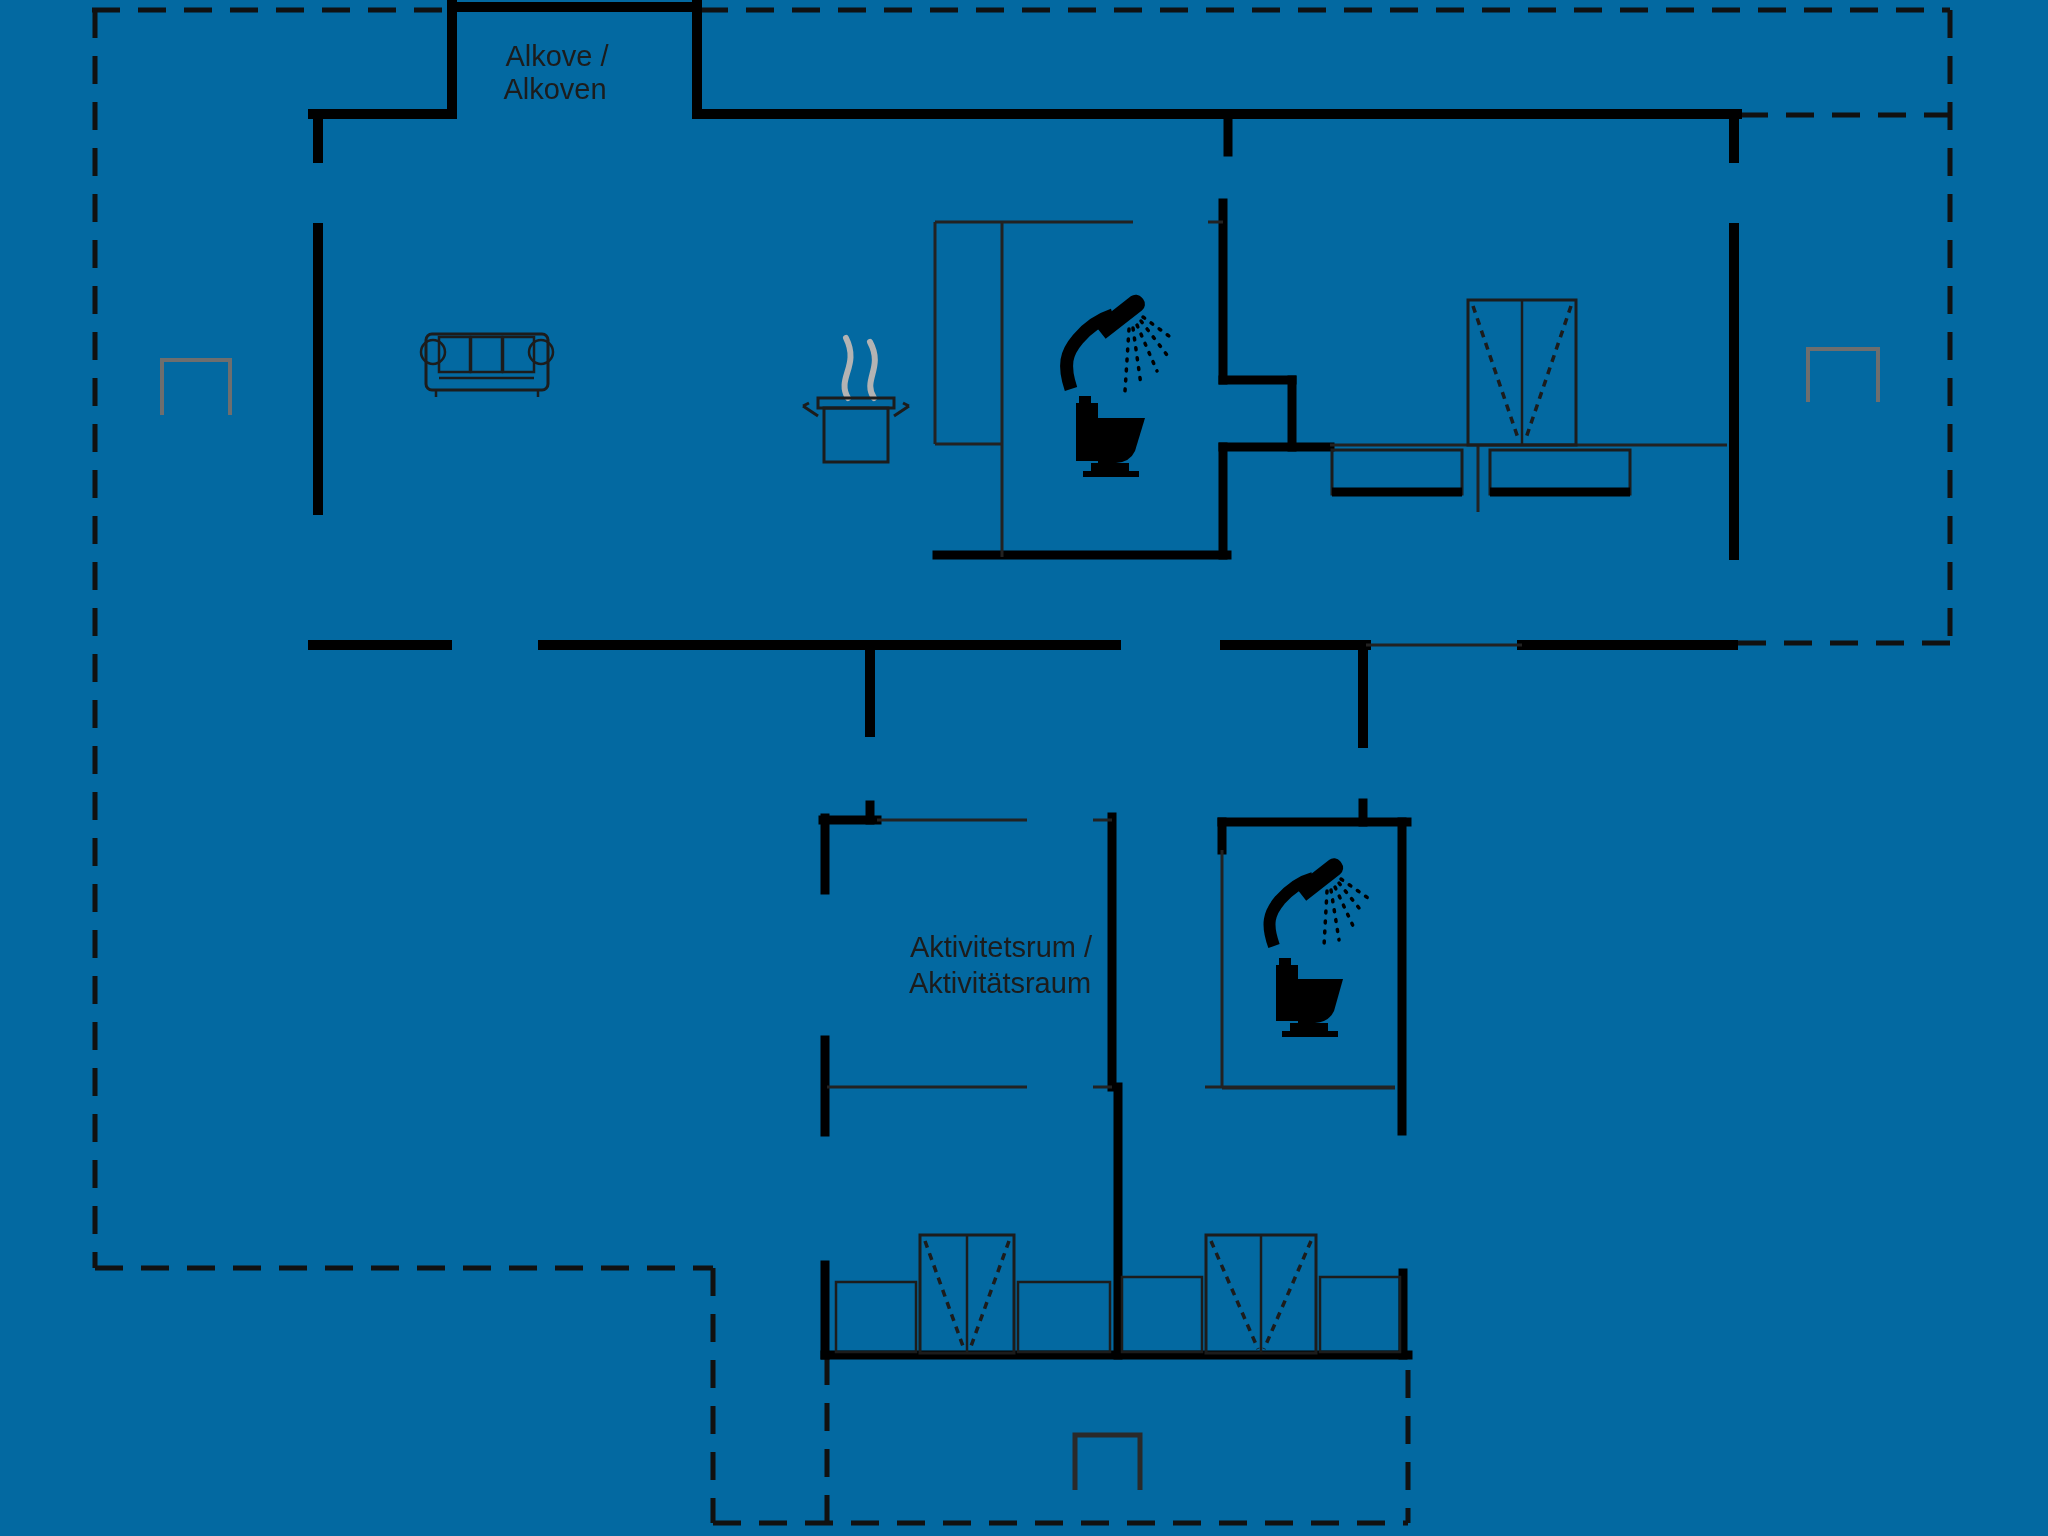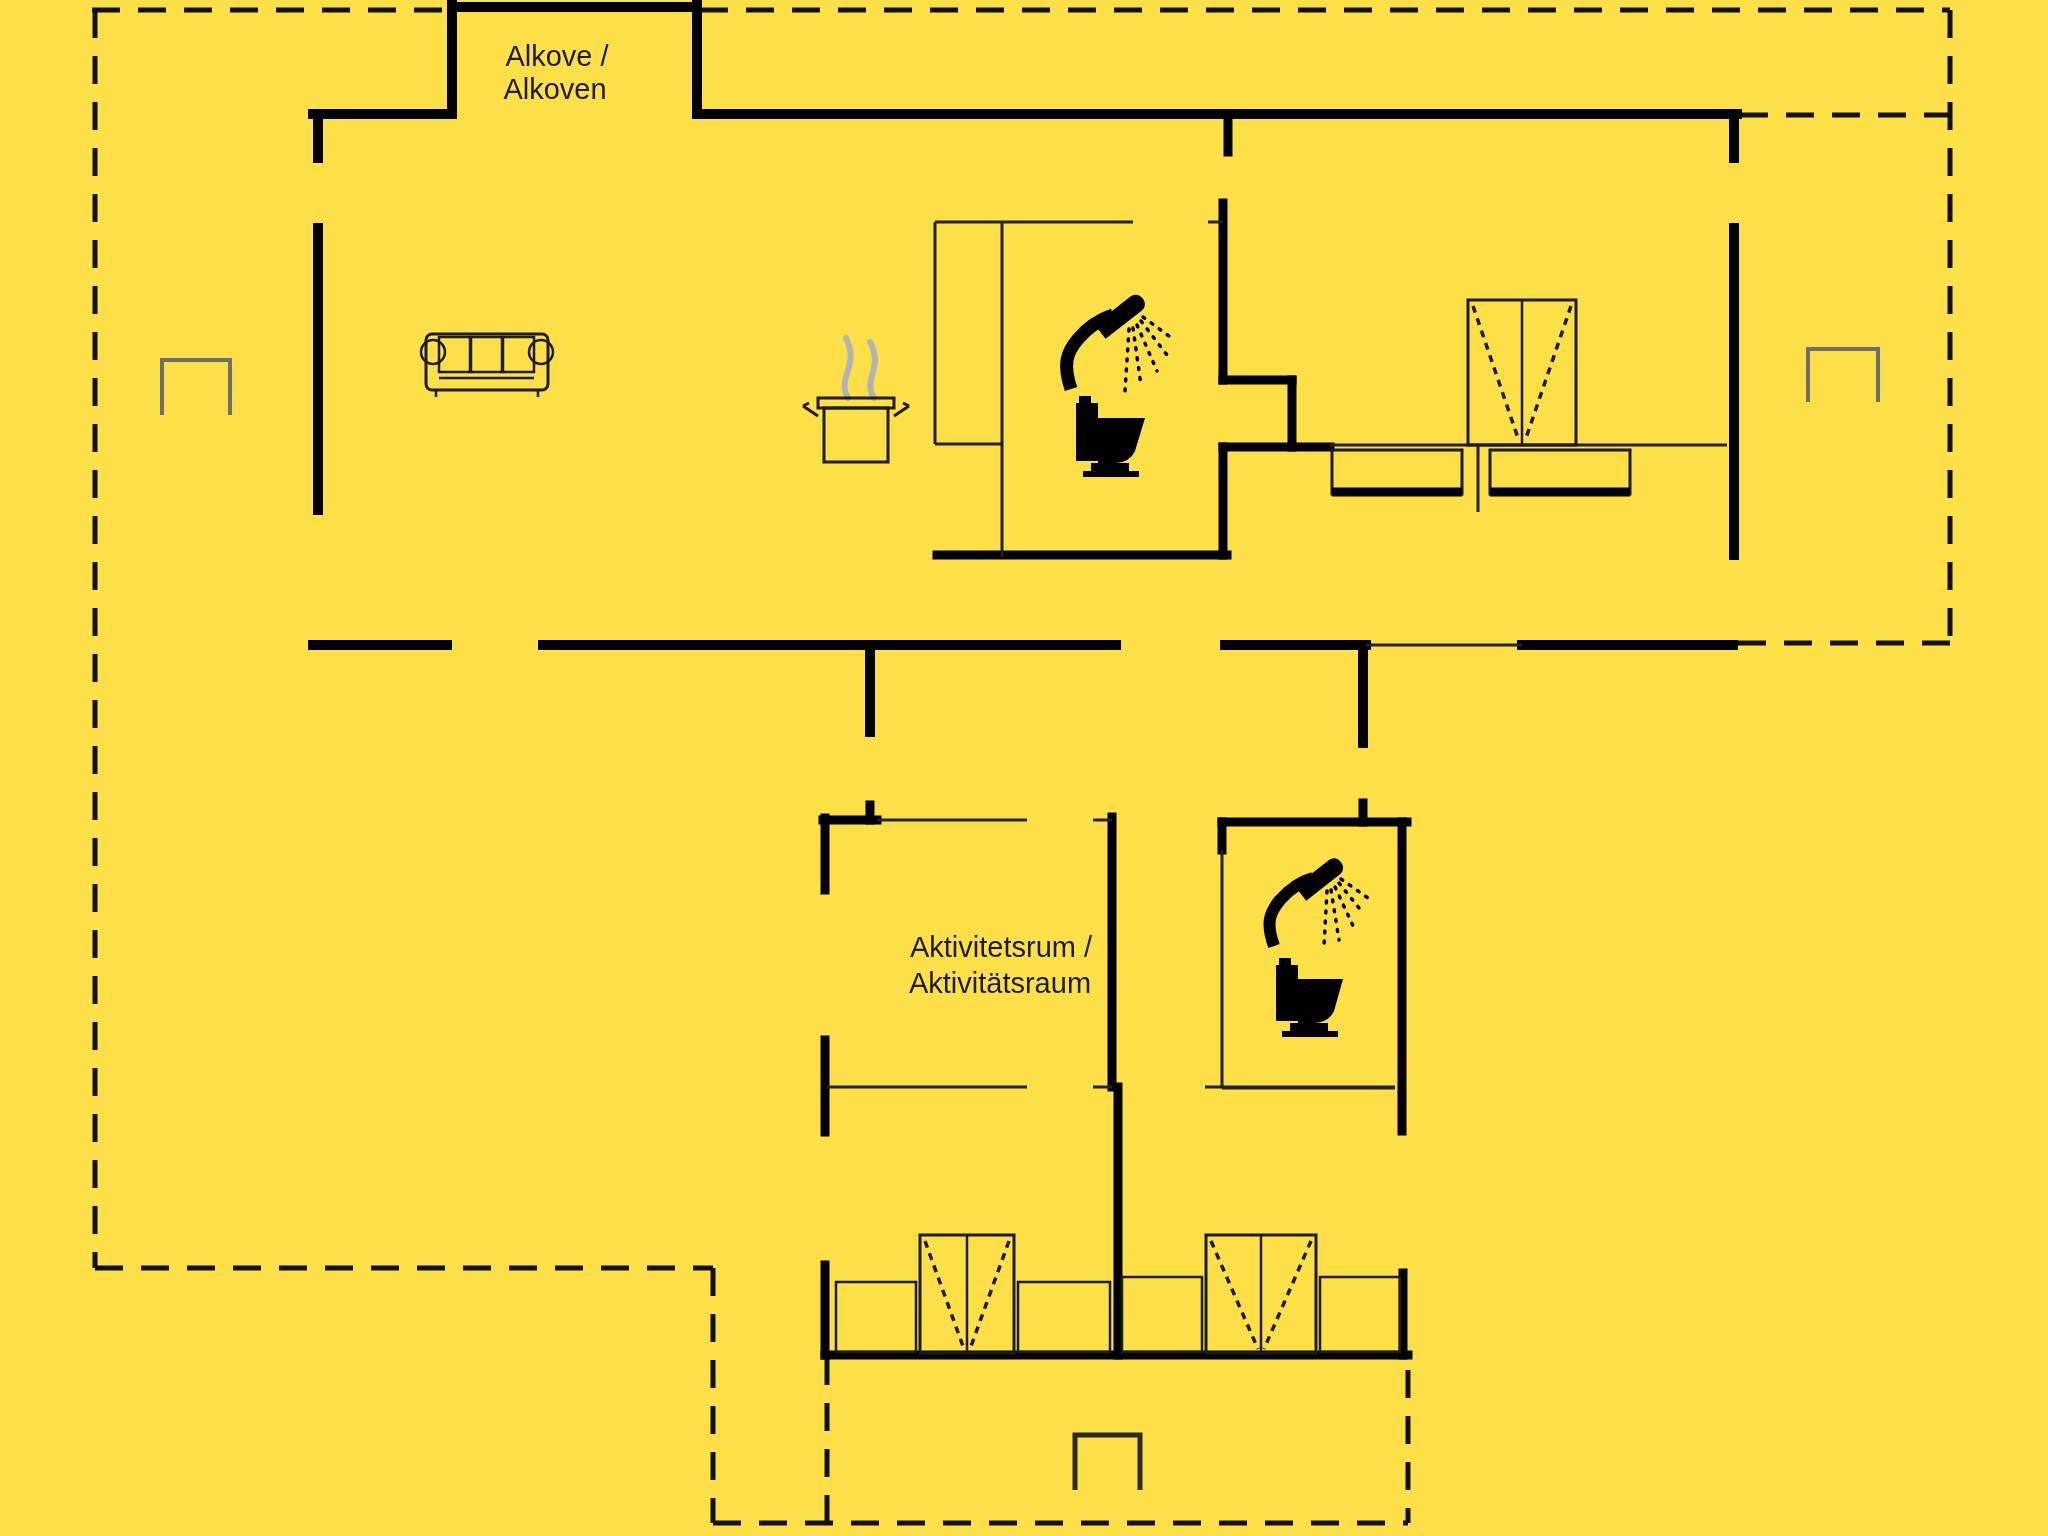--- a/index.html
+++ b/index.html
@@ -10,21 +10,21 @@
     height: 100%;
     overflow: hidden;
     font-family: "Liberation Sans", sans-serif;
   }
   .plan-wrap {
     width: 100vw;
     height: 100vh;
     display: flex;
     align-items: center;
     justify-content: center;
-    background: #fde047;
+    background: #0369a1;
   }
   svg { width: 100%; height: 100%; display: block; }
   .wall    { stroke: #000000; stroke-width: 10; fill: none; stroke-linecap: square; }
   .wall-i  { stroke: #000000; stroke-width: 9;  fill: none; stroke-linecap: square; }
   .thin    { stroke: #222222; stroke-width: 3;  fill: none; stroke-linecap: butt; }
   .dashedb { stroke: #111111; stroke-width: 5;  fill: none; stroke-dasharray: 28 18; stroke-linecap: butt; }
   .furn    { stroke: #1c1c1c; stroke-width: 3;  fill: none; }
   .furn25  { stroke: #1c1c1c; stroke-width: 2.5; fill: none; }
   .foot    { stroke: #000000; stroke-width: 9;  fill: none; }
   .vdash   { stroke: #1c1c1c; stroke-width: 3.5; fill: none; stroke-dasharray: 7 6; }

